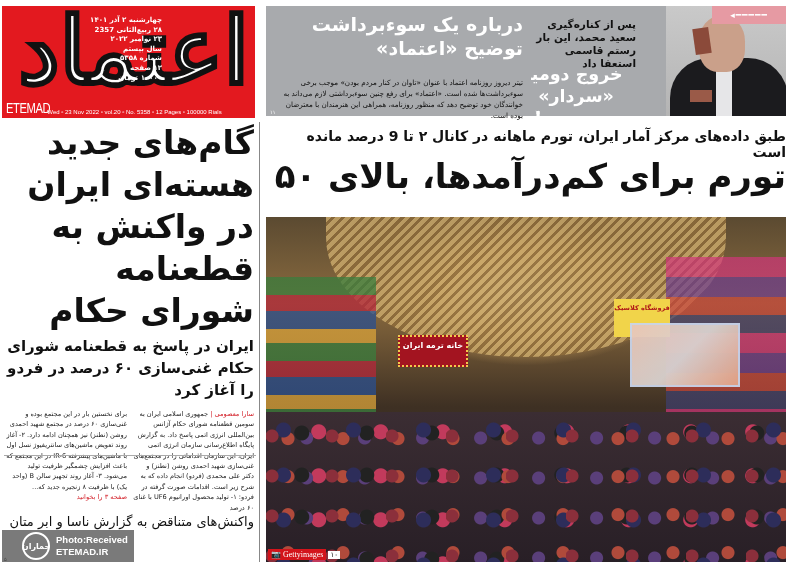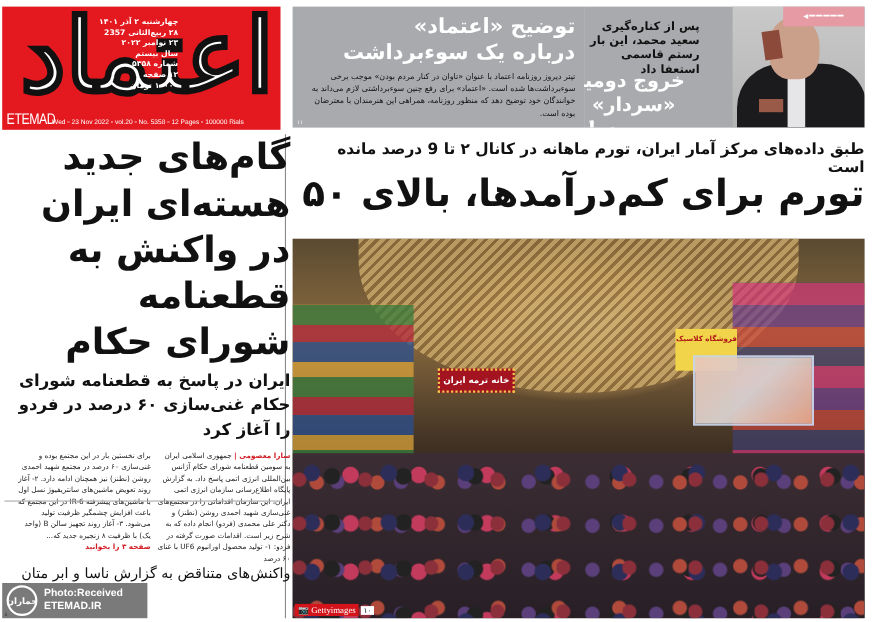--- a/index.html
+++ b/index.html
@@ -13,49 +13,49 @@
         -webkit-text-stroke:3px #111;letter-spacing:-4px;direction:rtl;line-height:1.2}
   .mast-info{position:absolute;left:70px;top:10px;width:90px;direction:rtl;text-align:right;font-size:7px;line-height:9.6px;color:#fff;font-weight:bold}
   .mast-bottom{position:absolute;left:4px;bottom:3px;right:4px;display:flex;align-items:flex-end;gap:0;color:#fff}
   .mast-en{font-family:"Liberation Sans",sans-serif;font-size:14px;letter-spacing:-.5px;line-height:14px;transform:scaleX(.8);transform-origin:left bottom}
   .mast-en-info{font-family:"Liberation Sans",sans-serif;font-size:6px;white-space:nowrap;margin-left:-14px}
 
   
   .top-banner{position:absolute;top:6px;height:110px;background:#a8aaad}
   .tb-explain{left:266px;width:265px;padding:6px 8px 0 6px;direction:rtl;text-align:right}
   .tb-explain .t1{color:#fff;font-weight:bold;font-size:19px;line-height:24px}
-  .tb-explain .body{font-size:7.2px;line-height:11px;color:#111;margin-top:4px}
+  .tb-explain .body{font-size:7.2px;line-height:11px;color:#111;margin-top:17px}
   .tb-explain .pgno{position:absolute;left:4px;bottom:1px;font-size:5px;color:#fff}
 
   .tb-resign{left:531px;width:255px;overflow:hidden}
   .tb-resign .kicker{position:absolute;right:150px;top:12px;width:110px;direction:rtl;font-size:10.5px;line-height:13px;font-weight:bold;color:#111}
   .tb-resign .head{position:absolute;right:150px;top:57px;width:120px;direction:rtl;text-align:left;color:#fff;font-weight:bold;font-size:17.5px;line-height:22px}
   .tb-resign .pgno{position:absolute;left:4px;bottom:1px;font-size:5px;color:#fff}
   .person-photo{position:absolute;right:0;top:0;width:120px;height:110px;background:linear-gradient(180deg,#c9c9c9 0%,#b4b4b4 100%);overflow:hidden}
   .person-head{position:absolute;left:33px;top:10px;width:46px;height:56px;border-radius:45% 45% 40% 40%;background:#caa08a}
   .person-body{position:absolute;left:4px;top:52px;width:118px;height:70px;background:#1b1b1e;border-radius:40px 40px 0 0}
   .person-shirt{position:absolute;left:50px;top:60px;width:16px;height:50px;background:#e6e6e8}
   .person-book{position:absolute;left:28px;top:22px;width:16px;height:26px;background:#8b4a3a;transform:rotate(-8deg)}
   .person-book2{position:absolute;left:24px;top:84px;width:22px;height:12px;background:#9a5a48}
   .tab-arrow{position:absolute;right:0;top:0;width:74px;height:18px;background:#e69aa3;color:#fff;font-size:9px;line-height:18px;text-align:center;letter-spacing:1px}
 
   
   .vdivider{position:absolute;left:259px;top:122px;width:1px;height:440px;background:#888}
   .hdivider{position:absolute;height:1px;background:#aaa}
 
   
-  .left-col{position:absolute;left:16px;top:122px;width:248px;direction:rtl;text-align:right}
+  .left-col{position:absolute;left:6px;top:122px;width:248px;direction:rtl;text-align:right}
   .nuke-head{font-weight:bold;font-size:33px;line-height:42px;color:#111;letter-spacing:-1px}
   .nuke-sub{font-weight:bold;font-size:15px;line-height:22px;margin-top:3px}
   .cols2{display:flex;gap:6px;margin-top:8px;direction:rtl}
   .col-text{flex:1;font-size:6.6px;line-height:10.4px;color:#222}
-  .byline{color:#d21b24;font-weight:bold}
-  .more{color:#d21b24;font-weight:bold}
+  .byline{color:#d21b24;font-weight:normal}
+  .more{color:#d21b24;font-weight:normal}
   .kicker2{font-weight:normal;font-size:13px;line-height:18px;margin-top:0}
-  .watermark{position:absolute;left:2px;top:530px;width:132px;height:32px;background:rgba(70,70,70,.72);display:flex;align-items:center;gap:6px;padding-left:4px}
+  .watermark{position:absolute;left:2px;top:530px;width:132px;height:32px;background:rgba(70,70,70,.72);display:flex;align-items:center;gap:6px;padding-left:20px}
   .wm-logo{width:28px;height:28px;border-radius:50%;border:2px solid #fff;color:#fff;font-size:8px;display:flex;align-items:center;justify-content:center;font-weight:bold}
   .wm-text{color:#fff;font-family:"Liberation Sans",sans-serif;font-size:9.5px;line-height:12px;font-weight:bold}
   .pgmark{position:absolute;font-size:5px;color:#333}
 
   
   .main-kicker{position:absolute;left:270px;top:128px;width:516px;direction:rtl;text-align:right;font-weight:bold;font-size:14px;color:#111}
   .main-head{position:absolute;left:270px;top:150px;width:516px;direction:rtl;text-align:right;font-weight:bold;font-size:34px;line-height:52px;color:#111;letter-spacing:-1px}
   .photo{position:absolute;left:266px;top:217px;width:520px;height:345px;overflow:hidden;
          background:
           radial-gradient(ellipse 40% 30% at 50% 22%, #e7d2a3 0%, #c79c5c 40%, rgba(0,0,0,0) 70%),
@@ -69,22 +69,22 @@
            radial-gradient(circle at 40% 70%,#b04a3b 0 6px,transparent 7px),
            radial-gradient(circle at 55% 50%,#222 0 7px,transparent 8px),
            radial-gradient(circle at 70% 65%,#5a3f7a 0 6px,transparent 7px),
            radial-gradient(circle at 85% 45%,#c23a5c 0 7px,transparent 8px),
            linear-gradient(180deg,#3b2d33 0%,#281f26 100%);
          background-size:60px 40px,70px 45px,55px 38px,65px 42px,58px 40px,62px 44px,100% 100%}
   .shop-left{position:absolute;left:0;top:60px;width:110px;height:180px;
              background:repeating-linear-gradient(180deg,#3a7d3d 0 18px,#b3283b 18px 34px,#2a4f8f 34px 52px,#d9a23a 52px 66px);opacity:.75}
   .shop-right{position:absolute;right:0;top:40px;width:120px;height:200px;
               background:repeating-linear-gradient(180deg,#d1357a 0 20px,#6b3a8e 20px 40px,#c8453b 40px 58px,#3f3f6e 58px 76px);opacity:.7}
-  .sign-red{position:absolute;left:132px;top:118px;width:70px;height:22px;background:#a31420;border:2px dotted #f2c94c;color:#fff;font-size:8px;font-weight:bold;direction:rtl;text-align:center;line-height:18px}
-  .sign-yellow{position:absolute;left:348px;top:82px;width:56px;height:38px;background:#f1d44a;color:#b01818;font-size:6.5px;font-weight:bold;direction:rtl;text-align:right;padding-top:5px;line-height:9px}
+  .sign-red{position:absolute;left:132px;top:118px;width:70px;height:32px;background:#a31420;border:2px dotted #f2c94c;color:#fff;font-size:8px;font-weight:bold;direction:rtl;text-align:center;line-height:18px}
+  .sign-yellow{position:absolute;left:348px;top:82px;width:56px;height:38px;background:#f1d44a;color:#b01818;font-size:6.5px;font-weight:bold;direction:rtl;text-align:center;padding-top:5px;line-height:9px}
   .blur-box{position:absolute;left:364px;top:106px;width:110px;height:64px;background:linear-gradient(135deg,#e9c6b8,#d9d2cf 50%,#e4a387);border:2px solid #c9d4ea;opacity:.95}
   .credit{position:absolute;left:2px;bottom:2px;display:flex;align-items:center;gap:2px}
   .credit-badge{background:#d3141b;color:#fff;font-family:"Liberation Serif",serif;font-size:8px;padding:1px 3px;display:flex;align-items:center;gap:2px}
   .credit-num{background:#fff;color:#111;font-size:7px;padding:0 2px}
 </style>
 </head>
 <body>
 
 <div class="page">
 
@@ -99,22 +99,22 @@
       <div>۱۲ صفحه</div>
       <div>۱۰۰۰۰ تومان</div>
     </div>
     <div class="mast-bottom">
       <span class="mast-en">ETEMAD</span>
       <span class="mast-en-info">Wed ▫ 23 Nov 2022 ▫ vol.20 ▫ No. 5358 ▫ 12 Pages ▫ 100000 Rials</span>
     </div>
   </div>
 
   <div class="top-banner tb-explain">
+    <div class="t1">درباره یک سوءبرداشت</div>
     <div class="t1">توضیح «اعتماد»</div>
-    <div class="t1">درباره یک سوءبرداشت</div>
     <div class="body">تیتر دیروز روزنامه اعتماد با عنوان «تاوان در کنار مردم بودن» موجب برخی سوءبرداشت‌ها شده است. «اعتماد» برای رفع چنین سوءبرداشتی لازم می‌داند به خوانندگان خود توضیح دهد که منظور روزنامه، همراهی این هنرمندان با معترضان بوده است.</div>
     <div class="pgno">۱۱</div>
   </div>
 
   <div class="top-banner tb-resign">
     <div class="person-photo">
       <div class="person-body"></div>
       <div class="person-shirt"></div>
       <div class="person-head"></div>
       <div class="person-book"></div>

